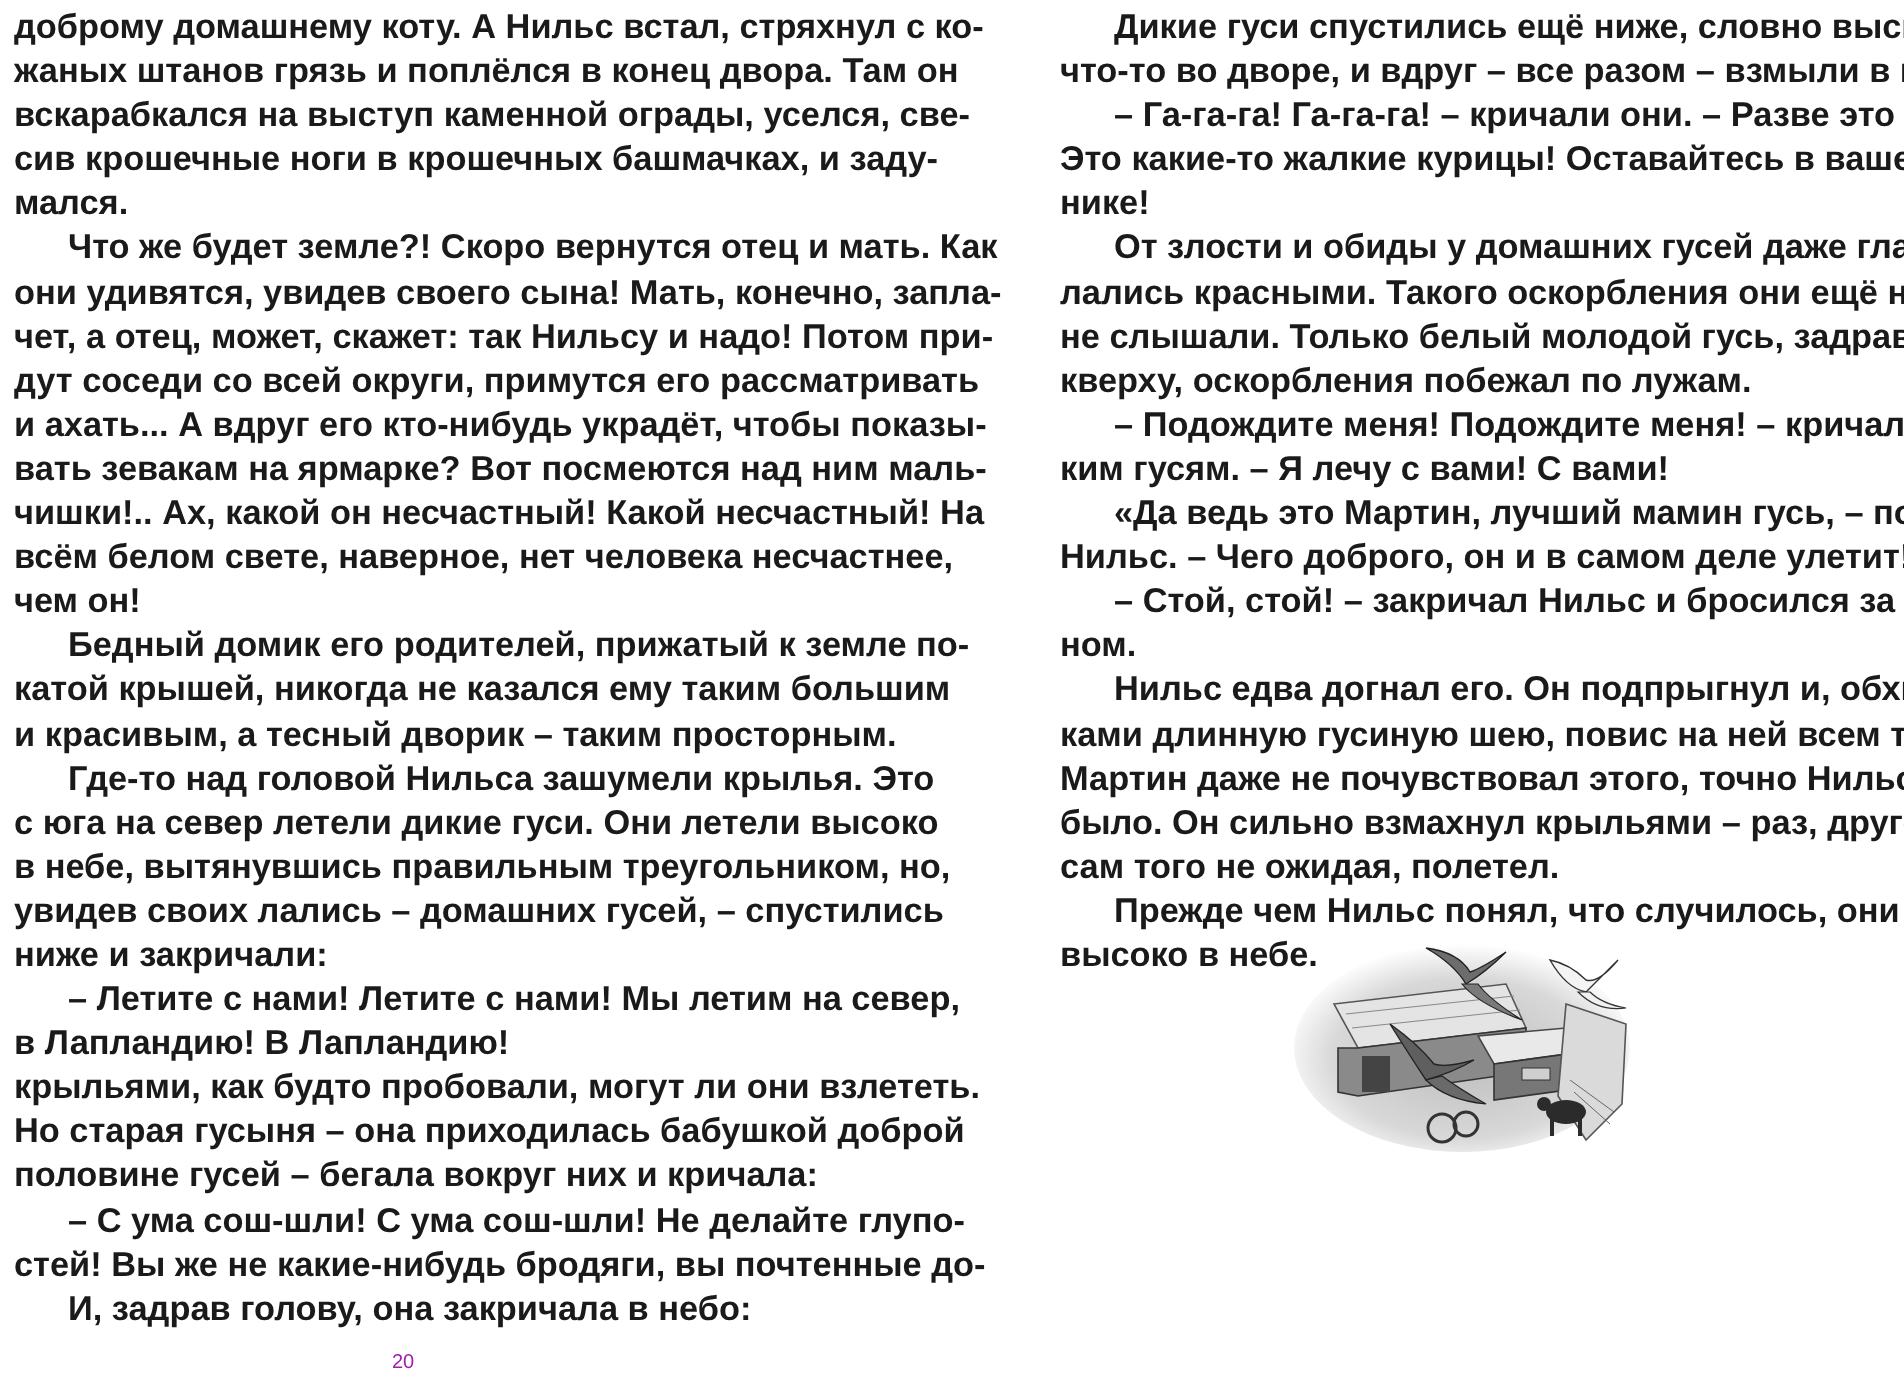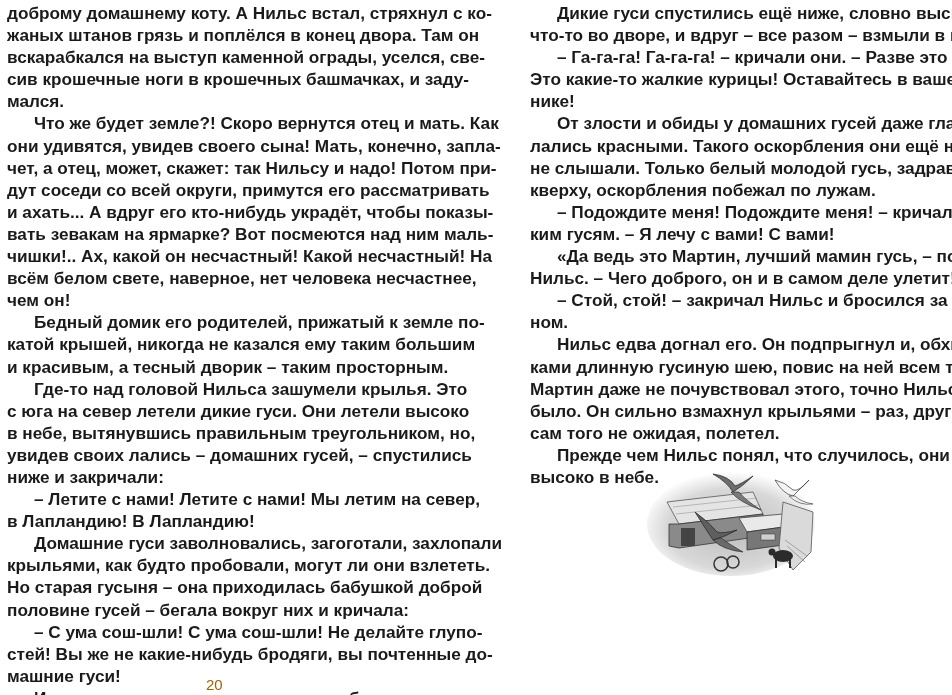--- a/index.html
+++ b/index.html
@@ -13,21 +13,21 @@
   }
   .col-left { left: 7px; width: 420px; }
   .col-right { left: 530px; width: 421px; }
   .line {
     display: block; white-space: nowrap; height: 22.1px;
     text-align: justify; text-align-last: justify; font-weight: bold;
   }
   .line.last { text-align-last: left; }
   .line.indent { padding-left: 27px; }
   .page-number {
-    position: absolute; left: 206px; top: 676px; font-size: 15px; color: #a16207;
+    position: absolute; left: 196px; top: 676px; font-size: 10px; color: #a21caf;
   }
   .illustration {
     position: absolute; left: 643px; top: 452px; width: 176px; height: 132px;
   }
 </style>
 </head>
 <body>
 
 <div class="col col-left" id="left-col">
     <span class="line">доброму домашнему коту. А Нильс встал, стряхнул с ко-</span>
@@ -47,27 +47,25 @@
     <span class="line indent">Бедный домик его родителей, прижатый к земле по-</span>
     <span class="line">катой крышей, никогда не казался ему таким большим</span>
     <span class="line last">и красивым, а тесный дворик – таким просторным.</span>
     <span class="line indent">Где-то над головой Нильса зашумели крылья. Это</span>
     <span class="line">с юга на север летели дикие гуси. Они летели высоко</span>
     <span class="line">в небе, вытянувшись правильным треугольником, но,</span>
     <span class="line">увидев своих лались – домашних гусей, – спустились</span>
     <span class="line last">ниже и закричали:</span>
     <span class="line indent">– Летите с нами! Летите с нами! Мы летим на север,</span>
     <span class="line last">в Лапландию! В Лапландию!</span>
-    <span class="line indent">Домашние гуси заволновались, загоготали, захлопали</span>
     <span class="line">крыльями, как будто пробовали, могут ли они взлететь.</span>
     <span class="line">Но старая гусыня – она приходилась бабушкой доброй</span>
     <span class="line last">половине гусей – бегала вокруг них и кричала:</span>
     <span class="line indent">– С ума сош-шли! С ума сош-шли! Не делайте глупо-</span>
     <span class="line">стей! Вы же не какие-нибудь бродяги, вы почтенные до-</span>
-    <span class="line last">машние гуси!</span>
     <span class="line indent last">И, задрав голову, она закричала в небо:</span>
   </div>
 <div class="col col-right" id="right-col">
     <span class="line indent">Дикие гуси спустились ещё ниже, словно высматривая</span>
     <span class="line last">что-то во дворе, и вдруг – все разом – взмыли в небо.</span>
     <span class="line indent">– Га-га-га! Га-га-га! – кричали они. – Разве это гуси?</span>
     <span class="line">Это какие-то жалкие курицы! Оставайтесь в вашем курят-</span>
     <span class="line last">нике!</span>
     <span class="line indent">От злости и обиды у домашних гусей даже глаза сде-</span>
     <span class="line">лались красными. Такого оскорбления они ещё никогда</span>

